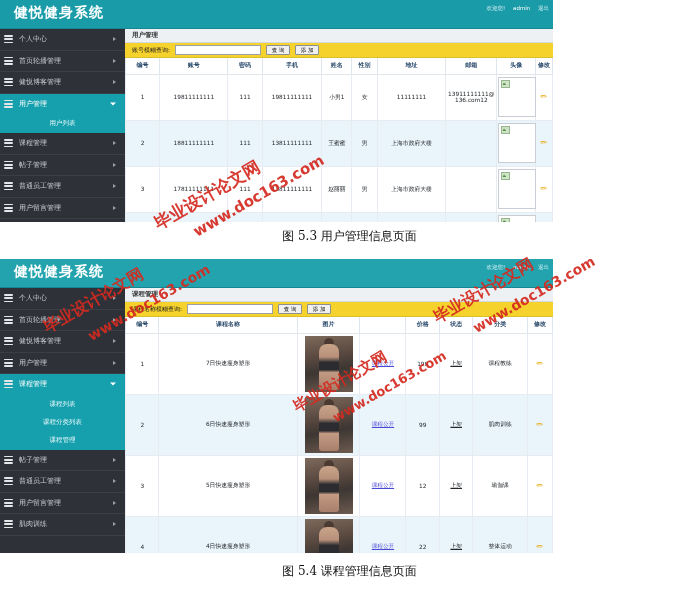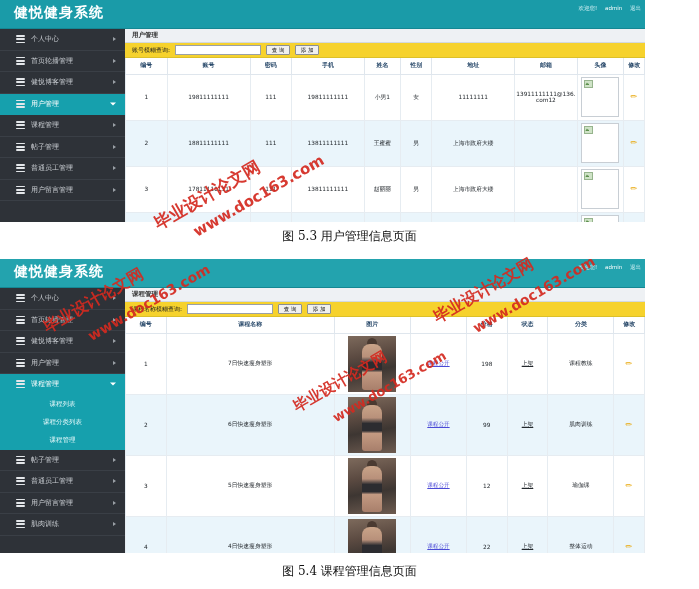--- a/index.html
+++ b/index.html
@@ -6,21 +6,21 @@
   html, body {
     margin: 0; padding: 0;
     width: 699px; height: 589px;
     background: #ffffff;
     font-family: "DejaVu Sans", "Liberation Sans", sans-serif;
     overflow: hidden;
   }
   .page { position: relative; width: 699px; height: 589px; background: #fff; }
 
   
-  .app { position: absolute; left: 0; width: 645px; background: #fff; overflow: hidden; }
+  .app { position: absolute; left: 0; width: 553px; background: #fff; overflow: hidden; }
   .app-header {
     height: 29px; background: #1a9ba8; position: relative;
     border-bottom: 1px solid #148793;
   }
   .app-header.second { background: #23a3ae; }
   .logo {
     position: absolute; left: 14px; top: 4px;
     color: #ffffff; font-size: 14px; font-weight: bold; letter-spacing: 1px;
     font-family: "DejaVu Sans", "Liberation Sans", sans-serif;
   }
@@ -36,21 +36,21 @@
 
   
   .sidebar {
     width: 125px; background: #2e3238; flex: 0 0 125px;
     padding: 0; margin: 0;
   }
   .nav-item {
     height: 21.5px; display: flex; align-items: center;
     color: #c9cdd2; font-size: 7px; position: relative;
     border-bottom: 1px solid #3a3f46;
-    padding-left: 16px;
+    padding-left: 4px;
   }
   .nav-item .nico {
     width: 9px; height: 8px; margin-right: 6px; flex: 0 0 9px;
     display: flex; flex-direction: column; justify-content: space-between;
   }
   .nav-item .nico i {
     display: block; height: 1.6px; background: #e4e7ea; border-radius: 1px;
   }
   .nav-item .nico i:nth-child(2) { width: 100%; }
   .nav-item .label { white-space: nowrap; }
@@ -206,20 +206,23 @@
           <span class="arrow"></span>
         </div>
         <div class="nav-item active">
           <span class="nico">
               <i></i>
               <i></i>
               <i></i>
             </span>
           <span class="label">用户管理</span>
           <span class="arrow"></span>
+        </div>
+        <div class="nav-sub">
+          <span>用户列表</span>
         </div>
         <div class="nav-item">
           <span class="nico">
               <i></i>
               <i></i>
               <i></i>
             </span>
           <span class="label">课程管理</span>
           <span class="arrow"></span>
         </div>

